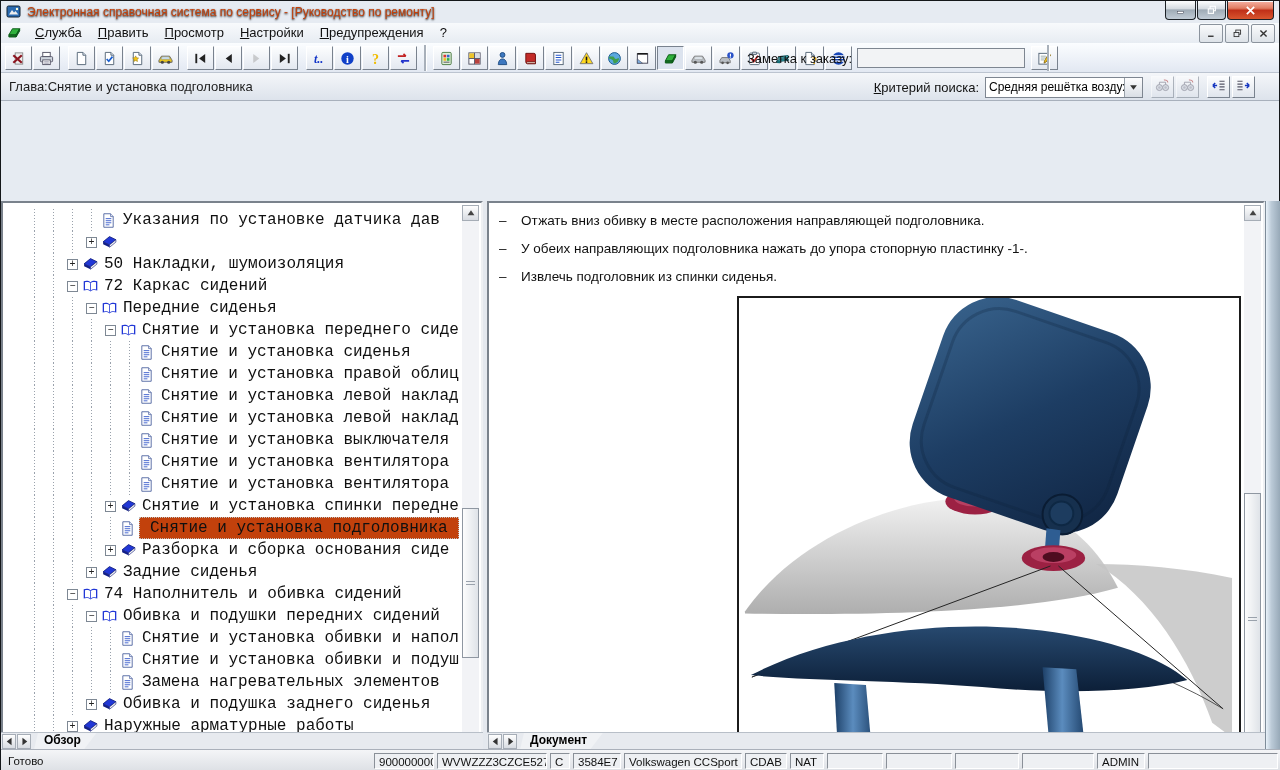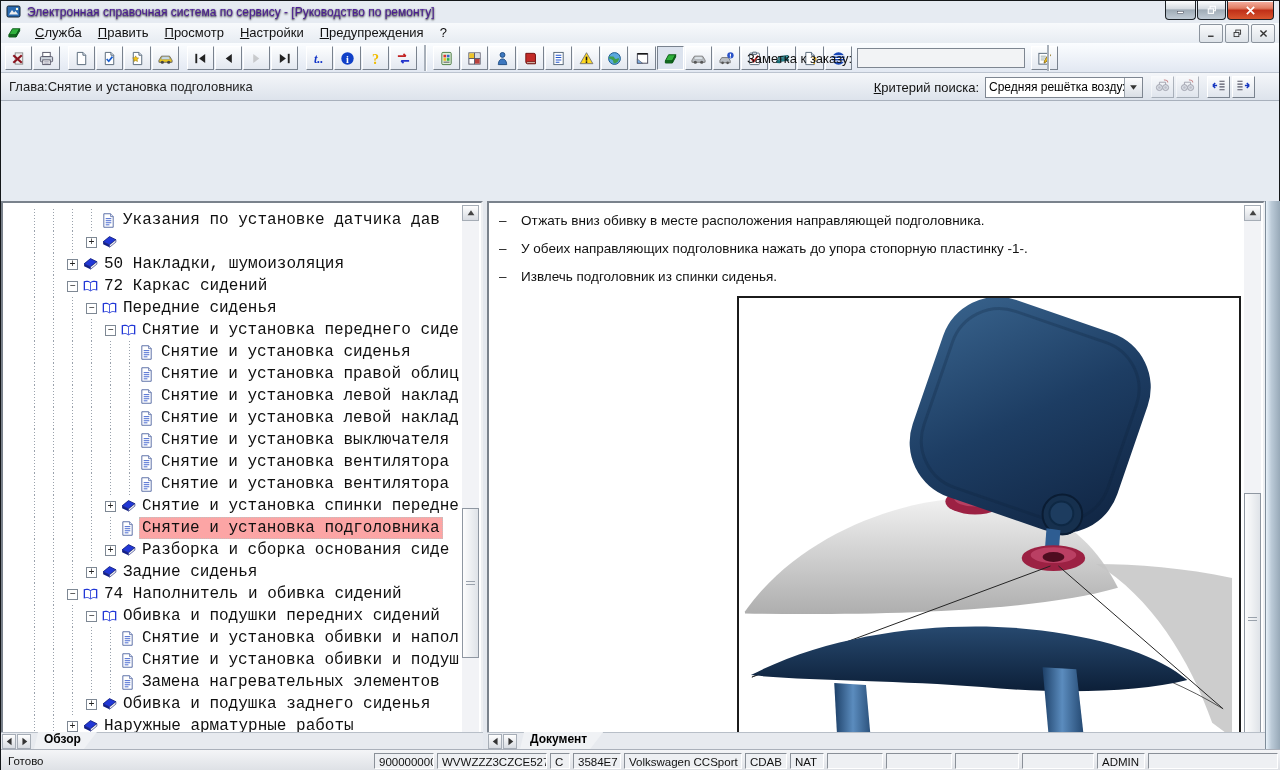--- a/index.html
+++ b/index.html
@@ -2,21 +2,21 @@
 <html><head>
 <meta charset="utf-8">
 <style>
   html,body{margin:0;padding:0;}
   body{width:1280px;height:770px;overflow:hidden;font-family:"Liberation Sans",sans-serif;background:#0a0c0e;position:relative;}
   .window{position:absolute;inset:0;background:#e6ebf2;border:1px solid #14171a;box-sizing:border-box;}
 
   
   #titlebar{position:absolute;left:0;top:0;width:100%;height:16px;
     background:linear-gradient(#707necc 0,#6b7076 0%,#50555b 45%,#26292d 50%,#191b1e 100%);
-    color:#4c1d95;}
+    color:#c2410c;}
   #titlebar .app-ic{position:absolute;left:5px;top:3px;width:16px;height:16px;}
   #title-text{position:absolute;left:26px;top:0;line-height:22px;font-size:12px;text-shadow:0 1px 2px #000;white-space:nowrap;}
   #win-controls{position:absolute;right:5px;top:0;display:flex;}
   .capbtn{height:18px;border:1px solid #1c2126;border-top:none;border-radius:0 0 4px 4px;
     background:linear-gradient(#fdfefe 0%,#d5dbe1 42%,#9fabb6 50%,#c2ccd6 100%);
     display:flex;align-items:center;justify-content:center;margin-left:1px;box-shadow:inset 0 1px 0 #f8fafc;}
   .capbtn.min{width:29px;} .capbtn.max{width:27px;}
   .capbtn.close{width:45px;background:linear-gradient(#f6b2a4 0%,#e07d63 40%,#c03018 52%,#d8552e 100%);}
 
   
@@ -73,42 +73,42 @@
   #tree{position:absolute;left:2px;top:2px;right:19px;bottom:18px;overflow:hidden;padding-top:4px;
     font-family:"Liberation Mono",monospace;font-size:16px;color:#101010;}
   .trow{display:flex;align-items:center;height:22px;padding-left:20px;white-space:nowrap;}
   .guide{width:19px;height:22px;flex:none;background-image:repeating-linear-gradient(to bottom,#9aa2ac 0 1px,transparent 1px 3px);
     background-size:1px 22px;background-position:9px 0;background-repeat:no-repeat;}
   .expcol{width:19px;height:22px;flex:none;display:flex;align-items:center;justify-content:center;}
   .expbox{width:11px;height:11px;border:1px solid #7e8894;background:#fff;font:10px/9px "Liberation Mono",monospace;
     text-align:center;color:#222;box-sizing:border-box;}
   .ticon{width:19px;flex:none;display:flex;align-items:center;}
   .tlabel{padding:1px 3px;line-height:20px;}
-  .tlabel.selected{background:#fca5a5;border:1px dotted #c0c0c0;padding:0 2px;}
+  .tlabel.selected{background:#c2410c;border:1px dotted #c0c0c0;padding:0 10px;}
 
   
   .sbtn{background:linear-gradient(#fefefe,#d8dce2);border:1px solid #a6adb6;display:flex;align-items:center;justify-content:center;box-sizing:border-box;}
   .vscroll{position:absolute;width:17px;background:#f2f3f6;}
   .vscroll .up{position:absolute;top:0;left:0;right:0;height:16px;}
   .vthumb{position:absolute;left:0;right:0;background:linear-gradient(90deg,#fdfdfd,#dfe3e8);border:1px solid #8f97a1;box-sizing:border-box;}
   .grip{width:9px;height:5px;background:repeating-linear-gradient(to bottom,#9aa2ac 0 1px,transparent 1px 2.5px);margin:0 auto;}
   #left-vscroll{right:2px;top:2px;bottom:18px;}
   #left-vthumb{top:303px;height:150px;display:flex;align-items:center;justify-content:center;}
   #right-vscroll{right:2px;top:2px;bottom:2px;}
   #right-vthumb{top:288px;height:253px;display:flex;align-items:center;justify-content:center;}
 
   
   #doc-bullets{position:absolute;left:10px;top:10px;right:32px;}
   .bullet{display:flex;margin-bottom:13px;font-size:13.5px;color:#111;}
   .bullet .dash{width:22px;flex:none;}
   #figure-box{position:absolute;left:248px;top:93px;width:500px;height:536px;border:2px solid #1b1b1b;background:#fff;}
   #figure-box svg{display:block;}
 
   
-  .tabrow{position:absolute;top:631px;height:17px;background:#e7eaef;border-top:1px solid #b8bfc8;box-sizing:border-box;display:flex;align-items:flex-end;}
+  .tabrow{position:absolute;top:631px;height:17px;background:#e7eaef;border-top:1px solid #b8bfc8;box-sizing:border-box;display:flex;align-items:center;}
   #left-tabs{left:0;width:482px;}
   #right-tabs{left:486px;width:778px;}
   .tab-arr{width:14px;height:15px;margin:1px 0 0 1px;}
   .tab{margin-left:3px;height:17px;padding:0 16px 0 10px;background:#f0f2f5;
     clip-path:polygon(4px 0,100% 0,calc(100% - 13px) 100%,0 100%);
     font:bold 12px/15px "Liberation Sans",sans-serif;color:#000;filter:drop-shadow(0 0 .7px #666);}
 
   
   #statusbar{position:absolute;left:0;top:648px;width:1280px;height:22px;background:linear-gradient(#f4f5f7,#dde0e5);
     border-top:1px solid #aab0ba;box-sizing:border-box;display:flex;padding:0 3px;gap:3px;}

